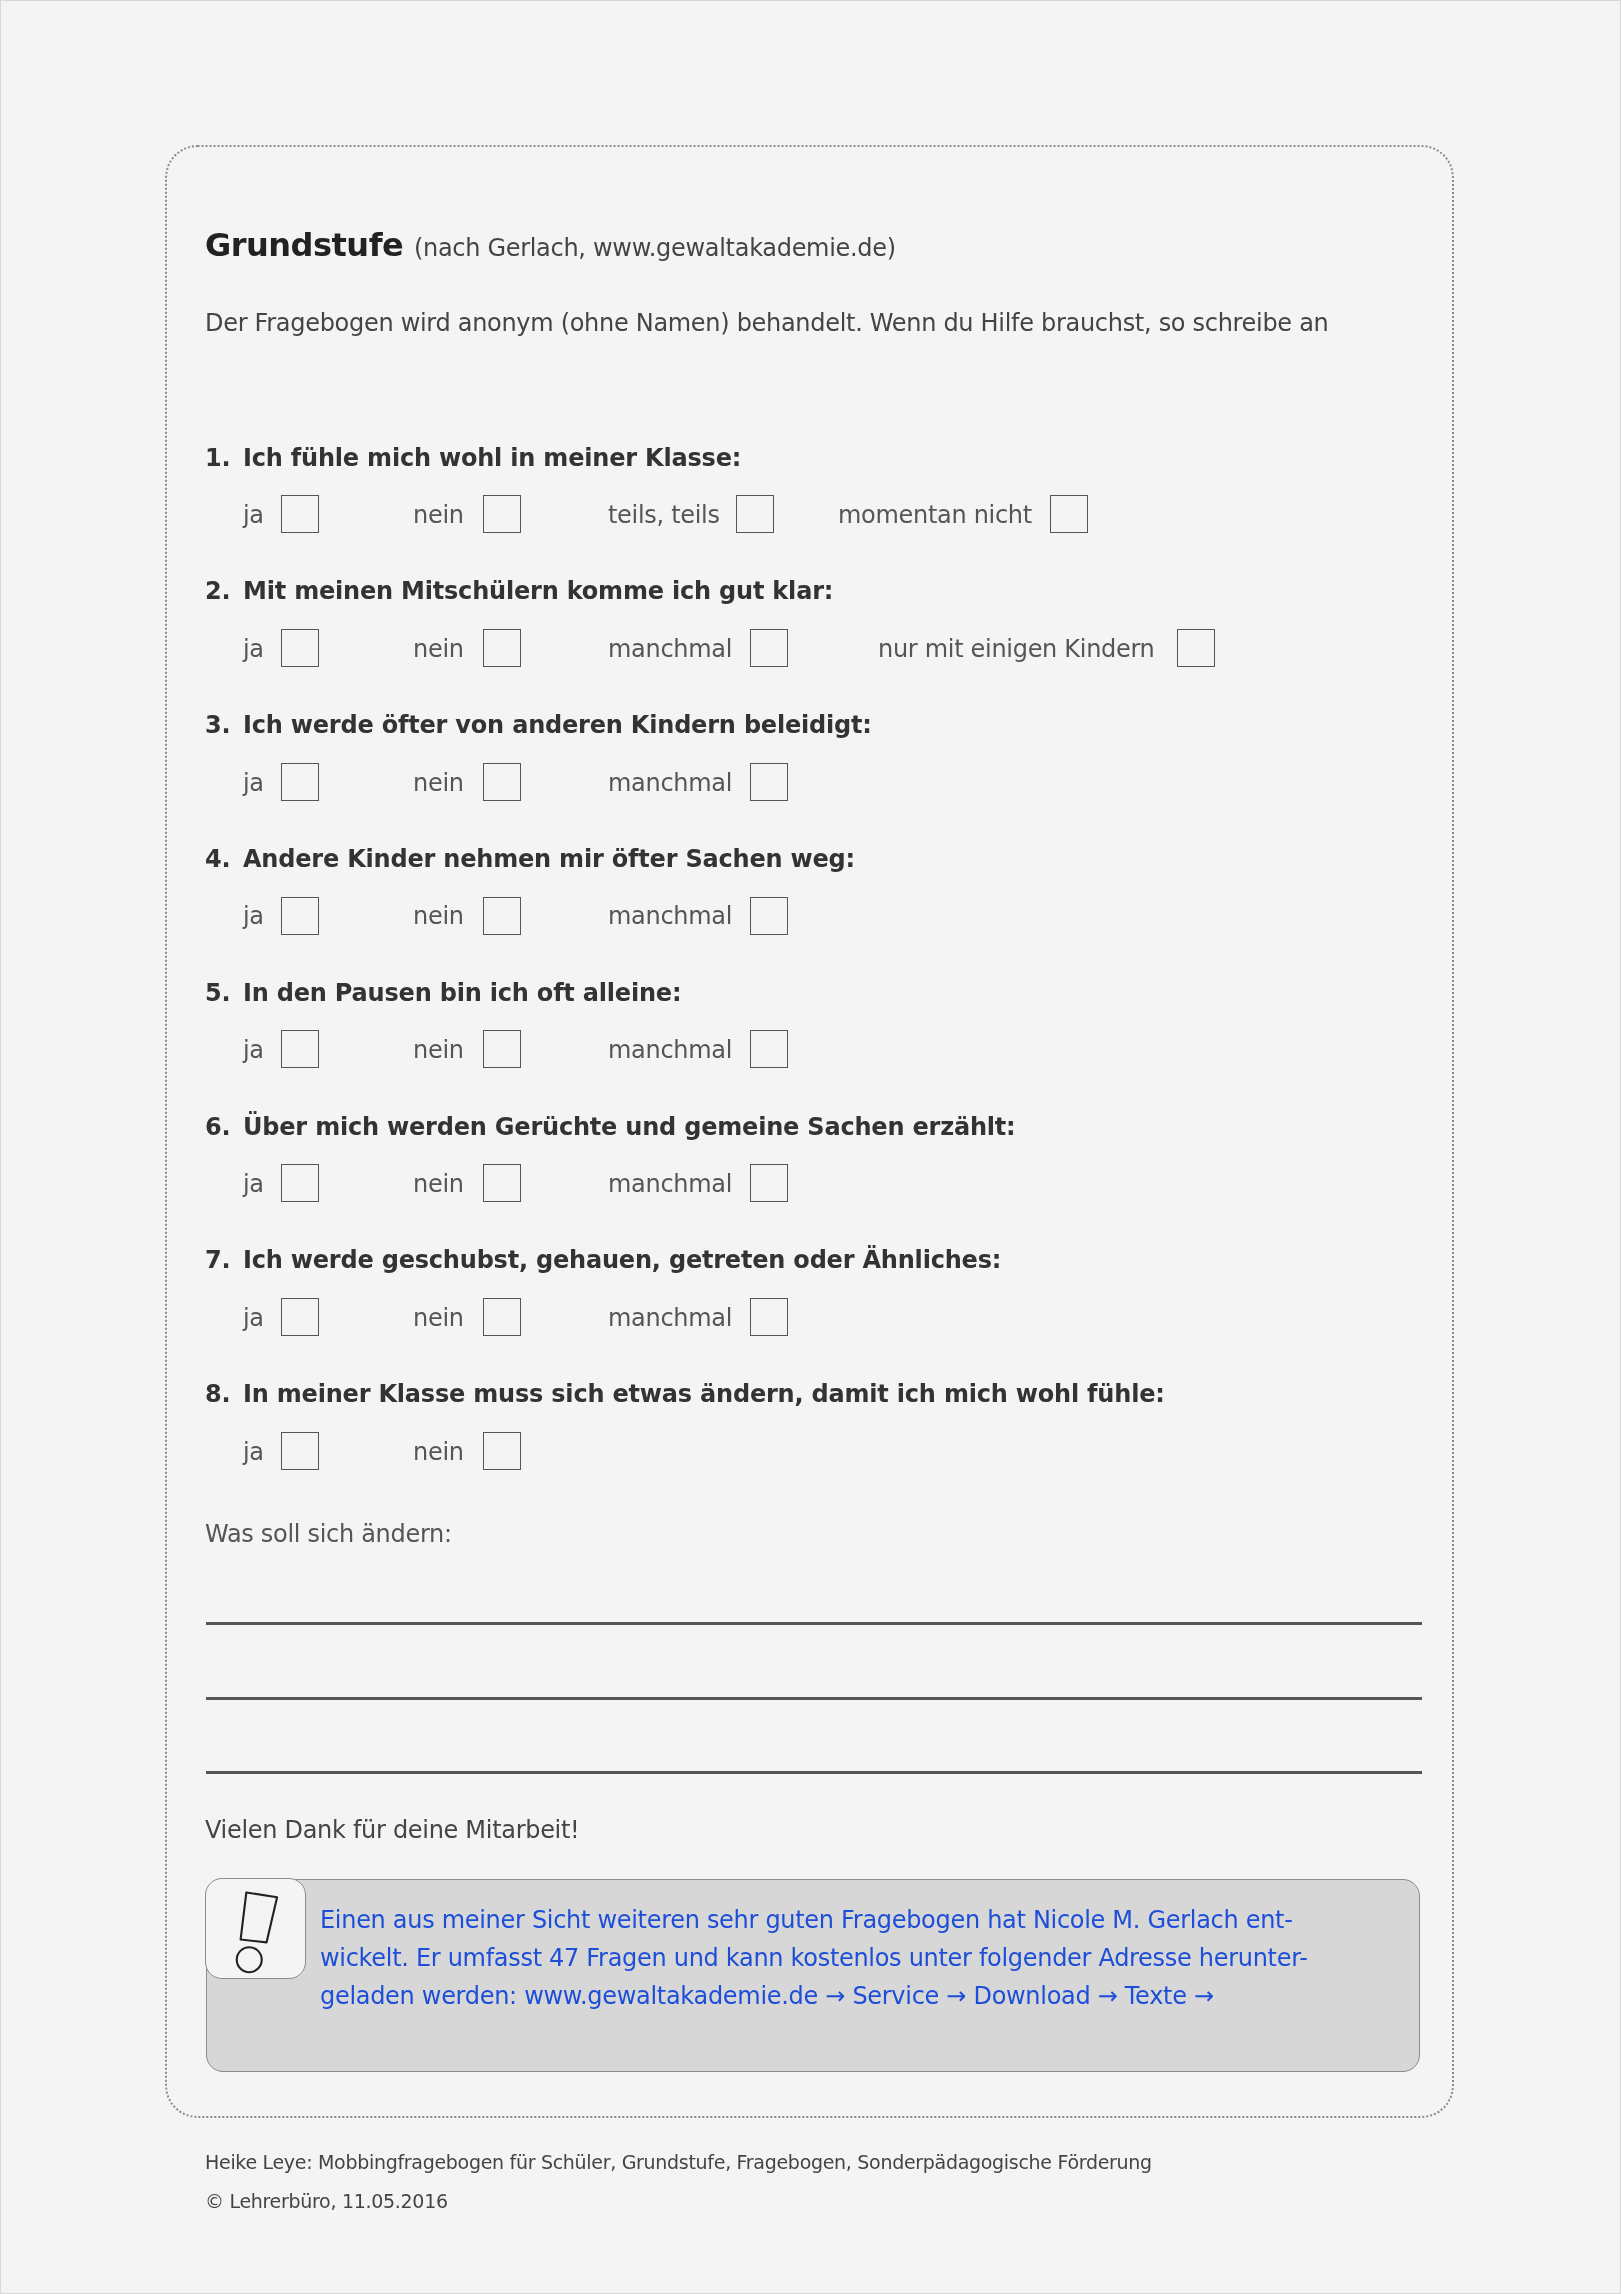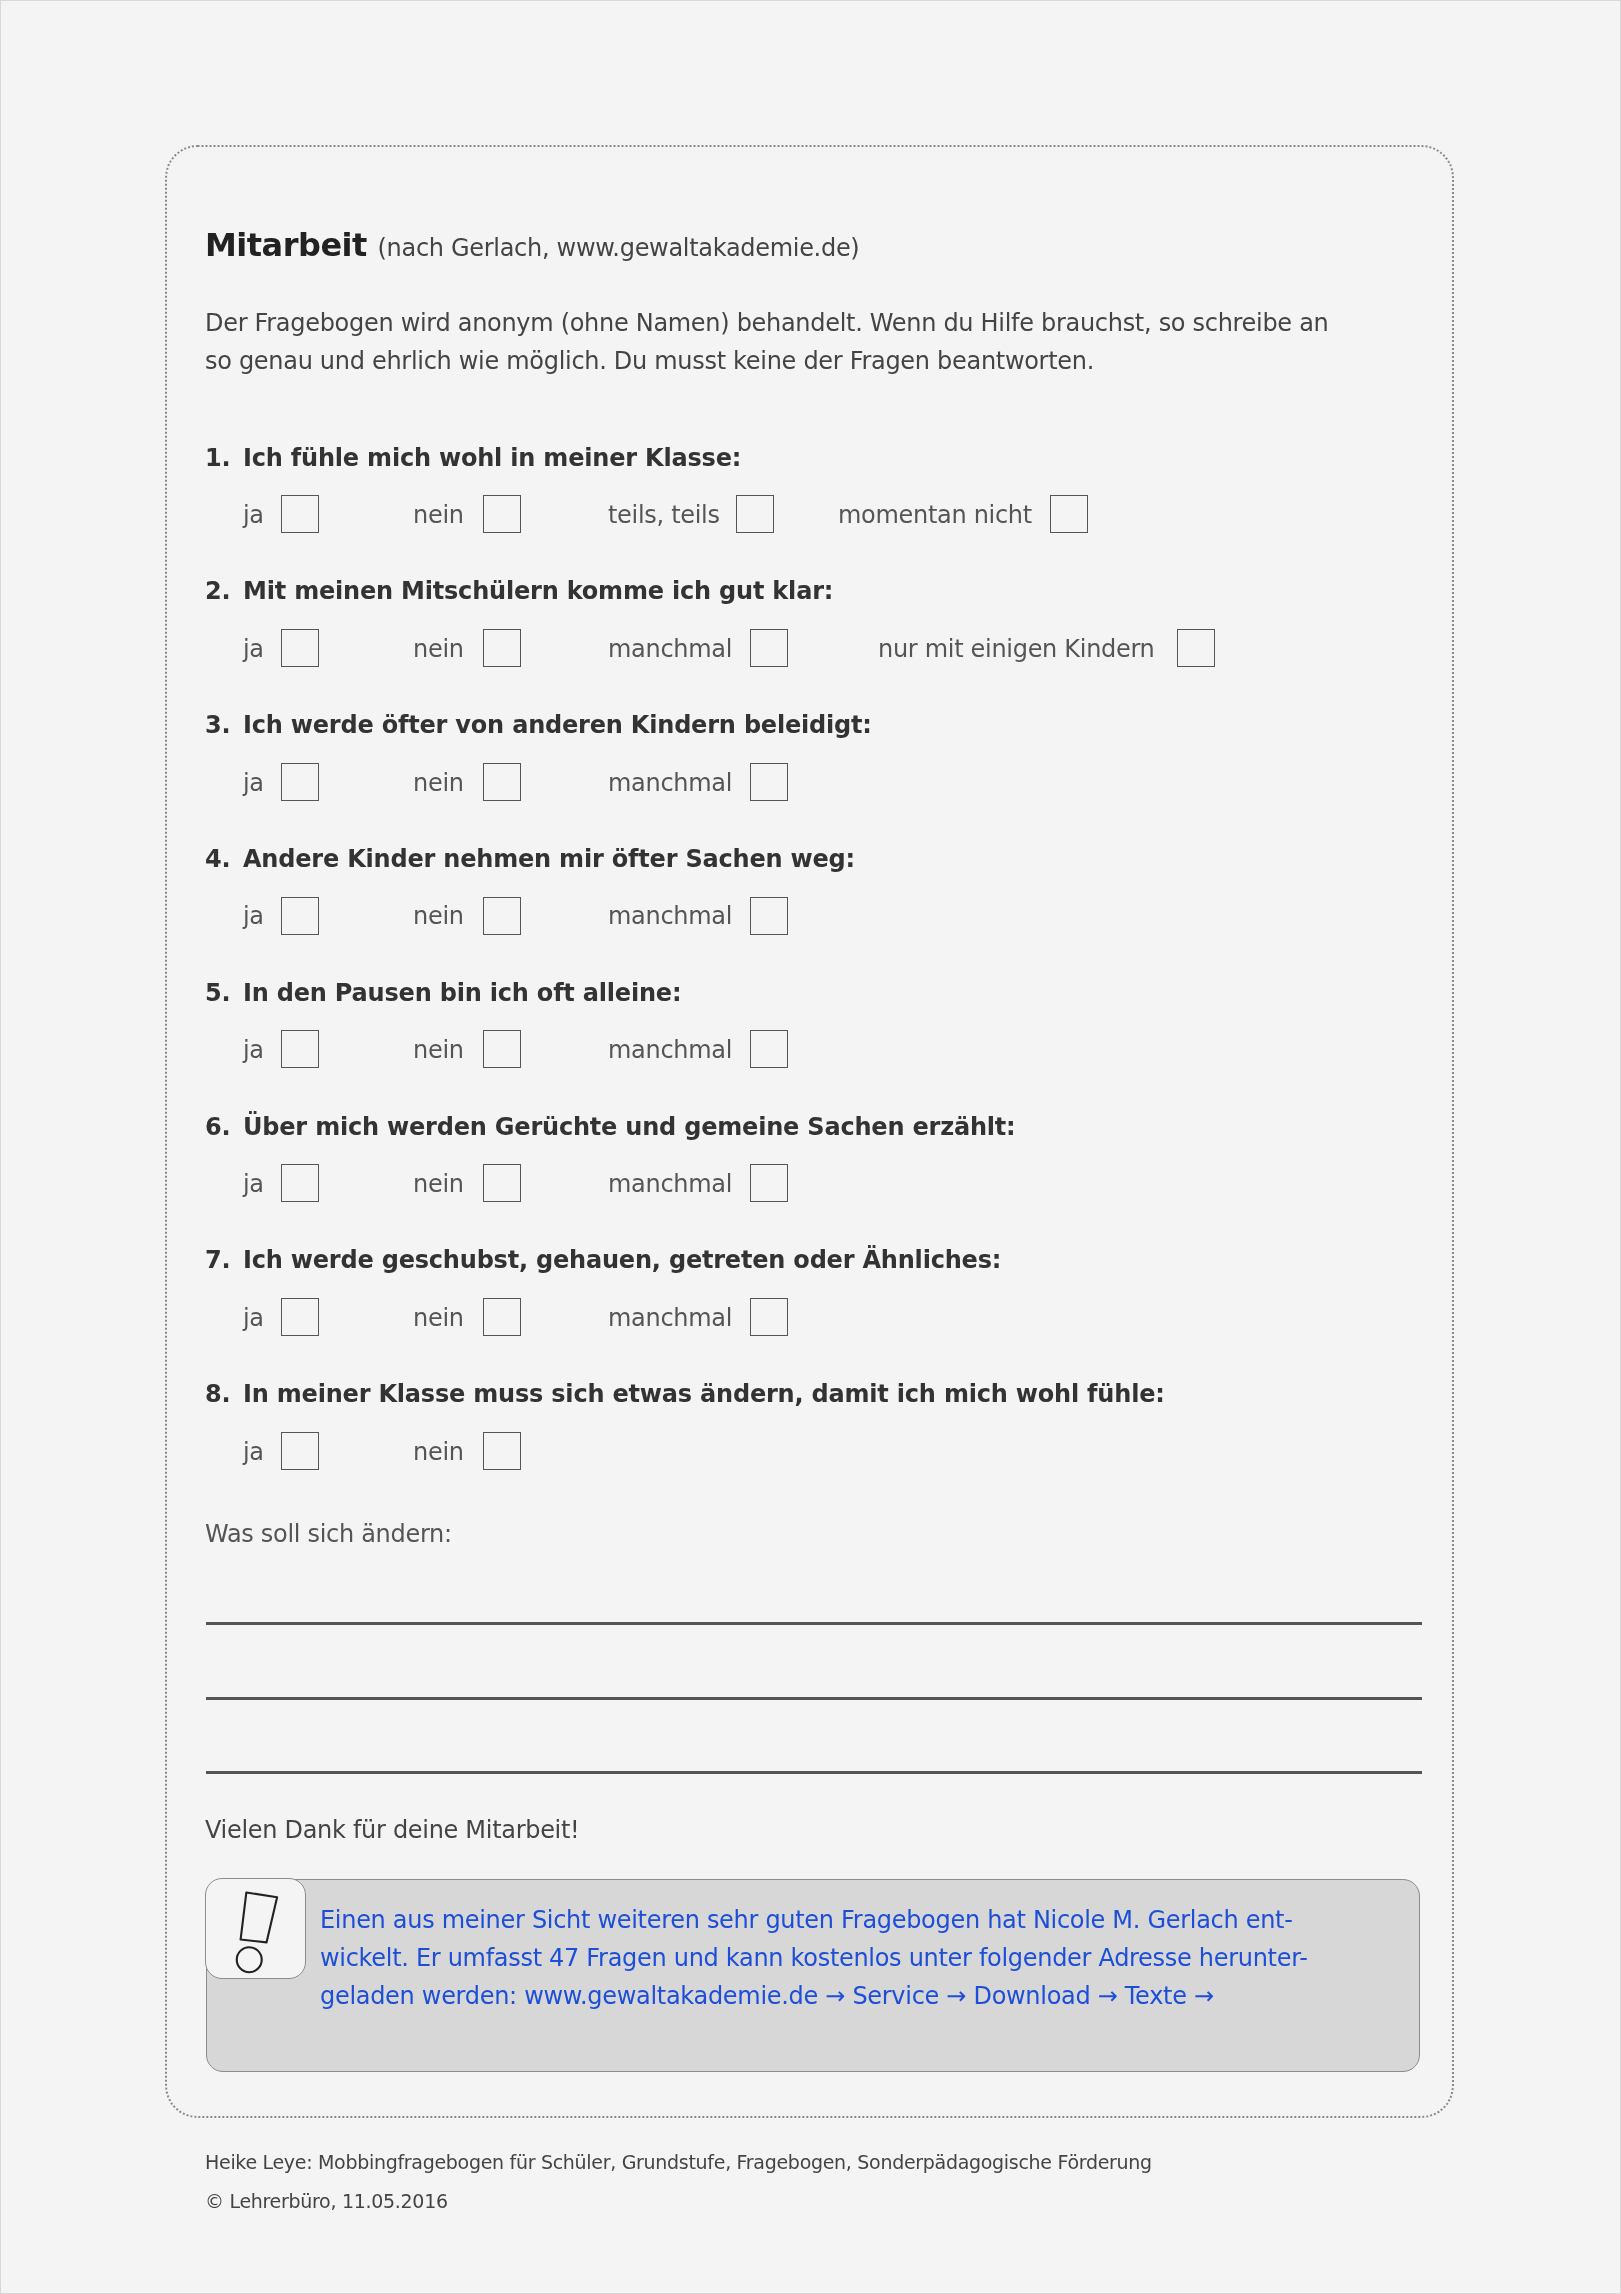--- a/index.html
+++ b/index.html
@@ -33,27 +33,26 @@
   .note-text { position:absolute; left:113px; top:21px; width:1080px; font-size:24px; line-height:38px; color:#1d4ed8; letter-spacing:-0.3px; }
   .footer { position:absolute; left:205px; font-size:19px; color:#444; letter-spacing:-0.3px; }
 </style>
 </head>
 <body>
 
 <div class="page-edge"></div>
 <div class="frame"></div>
 
 <div class="title">
-  <span>Mitarbeit</span>
+  <span>Grundstufe</span>
   <span class="title-sub">(nach Gerlach, www.gewaltakademie.de)</span>
 </div>
 
 <div class="intro">
   <div>Der Fragebogen wird anonym (ohne Namen) behandelt. Wenn du Hilfe brauchst, so schreibe an</div>
-  <div>so genau und ehrlich wie möglich. Du musst keine der Fragen beantworten.</div>
 </div>
 
 <div class="question" style="top:444px"><span class="q-num">1.</span><span>Ich fühle mich wohl in meiner Klasse:</span></div>
 <span class="opt-label" style="left:243px;top:501px">ja</span>
 <div class="box" style="left:281px;top:495px"></div>
 <span class="opt-label" style="left:413px;top:501px">nein</span>
 <div class="box" style="left:483px;top:495px"></div>
 <span class="opt-label" style="left:608px;top:501px">teils, teils</span>
 <div class="box" style="left:736px;top:495px"></div>
 <span class="opt-label" style="left:838px;top:501px">momentan nicht</span>

